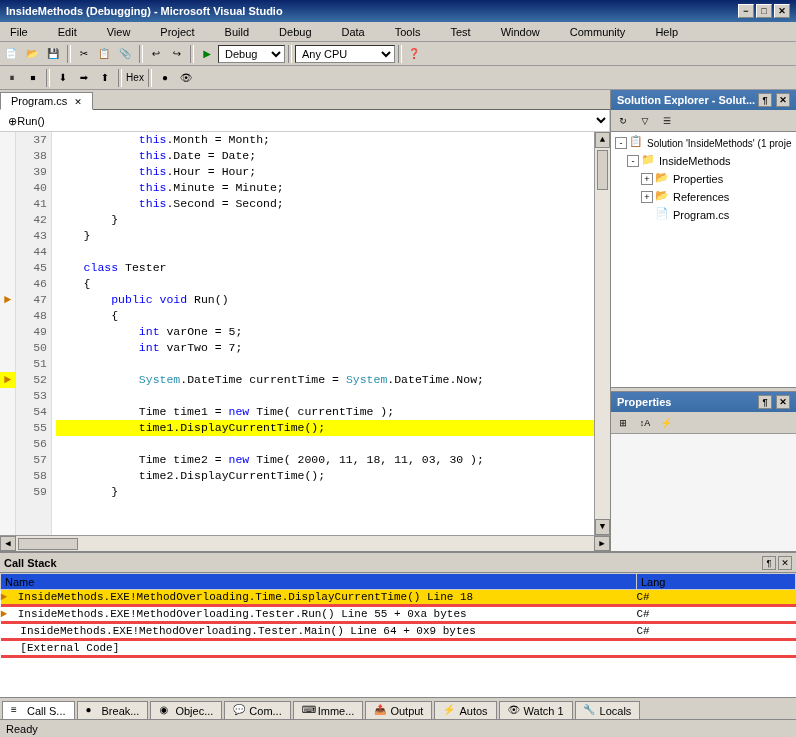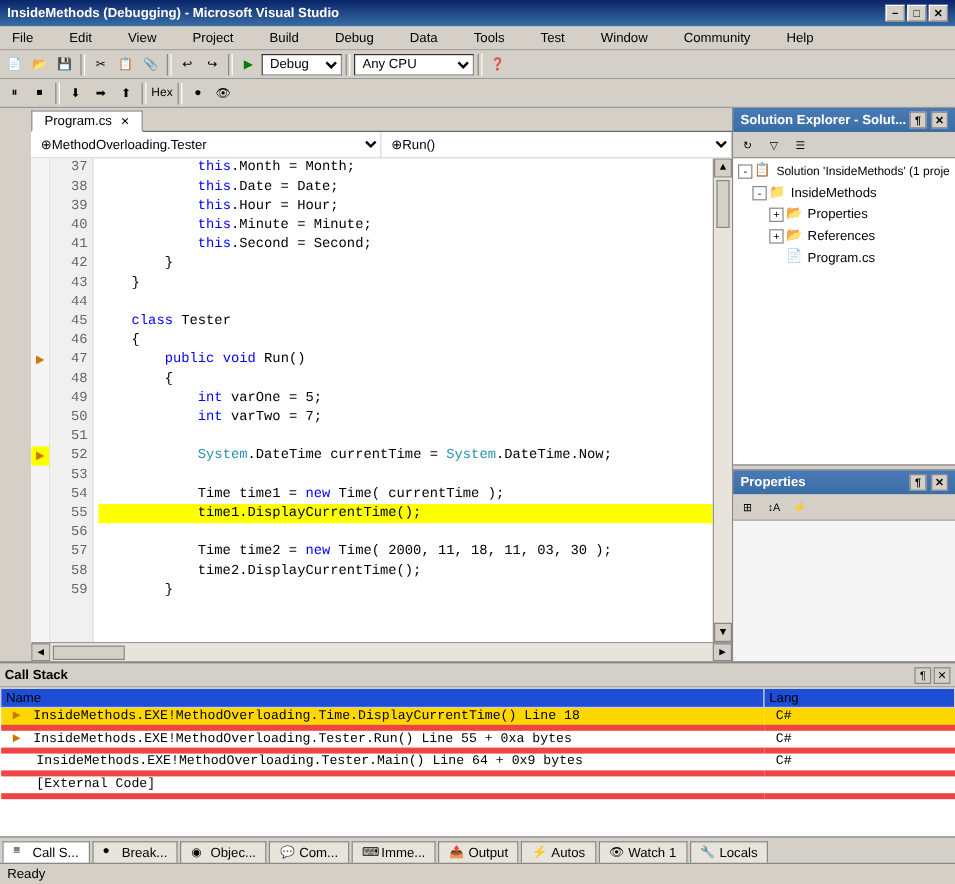--- a/index.html
+++ b/index.html
@@ -121,21 +121,20 @@
       overflow: hidden;
     }
 
     
     .editor-panel {
       flex: 1;
       display: flex;
       flex-direction: column;
       overflow: hidden;
       min-width: 0;
-      padding-left: 26px;
     }
 
     
     .tab-bar {
       background: #d4d0c8;
       border-bottom: 1px solid #666;
       display: flex;
       align-items: flex-end;
       height: 20px;
       flex-shrink: 0;
@@ -390,22 +389,22 @@
       background: #1d4ed8;
       border: 1px solid #ccc;
       padding: 1px 4px;
       font-weight: normal;
       text-align: left;
       font-family: 'Segoe UI', sans-serif;
       font-size: 11px;
       height: 16px;
     }
     .call-stack-table td {
-      border-bottom: 5px solid #ef4444;
-      padding: 1px 10px;
+      border-bottom: 3px solid #ef4444;
+      padding: 1px 0;
       white-space: nowrap;
       height: 16px;
     }
     .call-stack-table tr.active-row td {
       background: #FFD700;
     }
 
     
     .bottom-tabs {
       background: #d4d0c8;
@@ -527,23 +526,20 @@
   <div class="editor-panel">
 
     <div class="tab-bar">
       <div class="tab active">
         <span>Program.cs</span>
         <span class="tab-close">✕</span>
       </div>
     </div>
 
     <div class="nav-bar">
-      <select class="nav-combo">
-        <option>⊕MethodOverloading.Tester</option>
-      </select>
       <select class="nav-combo">
         <option>⊕Run()</option>
       </select>
     </div>
 
     <div class="code-editor">
       <div class="code-content">
 
         <div style="width:16px; background:#f5f5f5; flex-shrink:0; border-right:1px solid #ddd;">
           <div style="height:16px;"></div>

